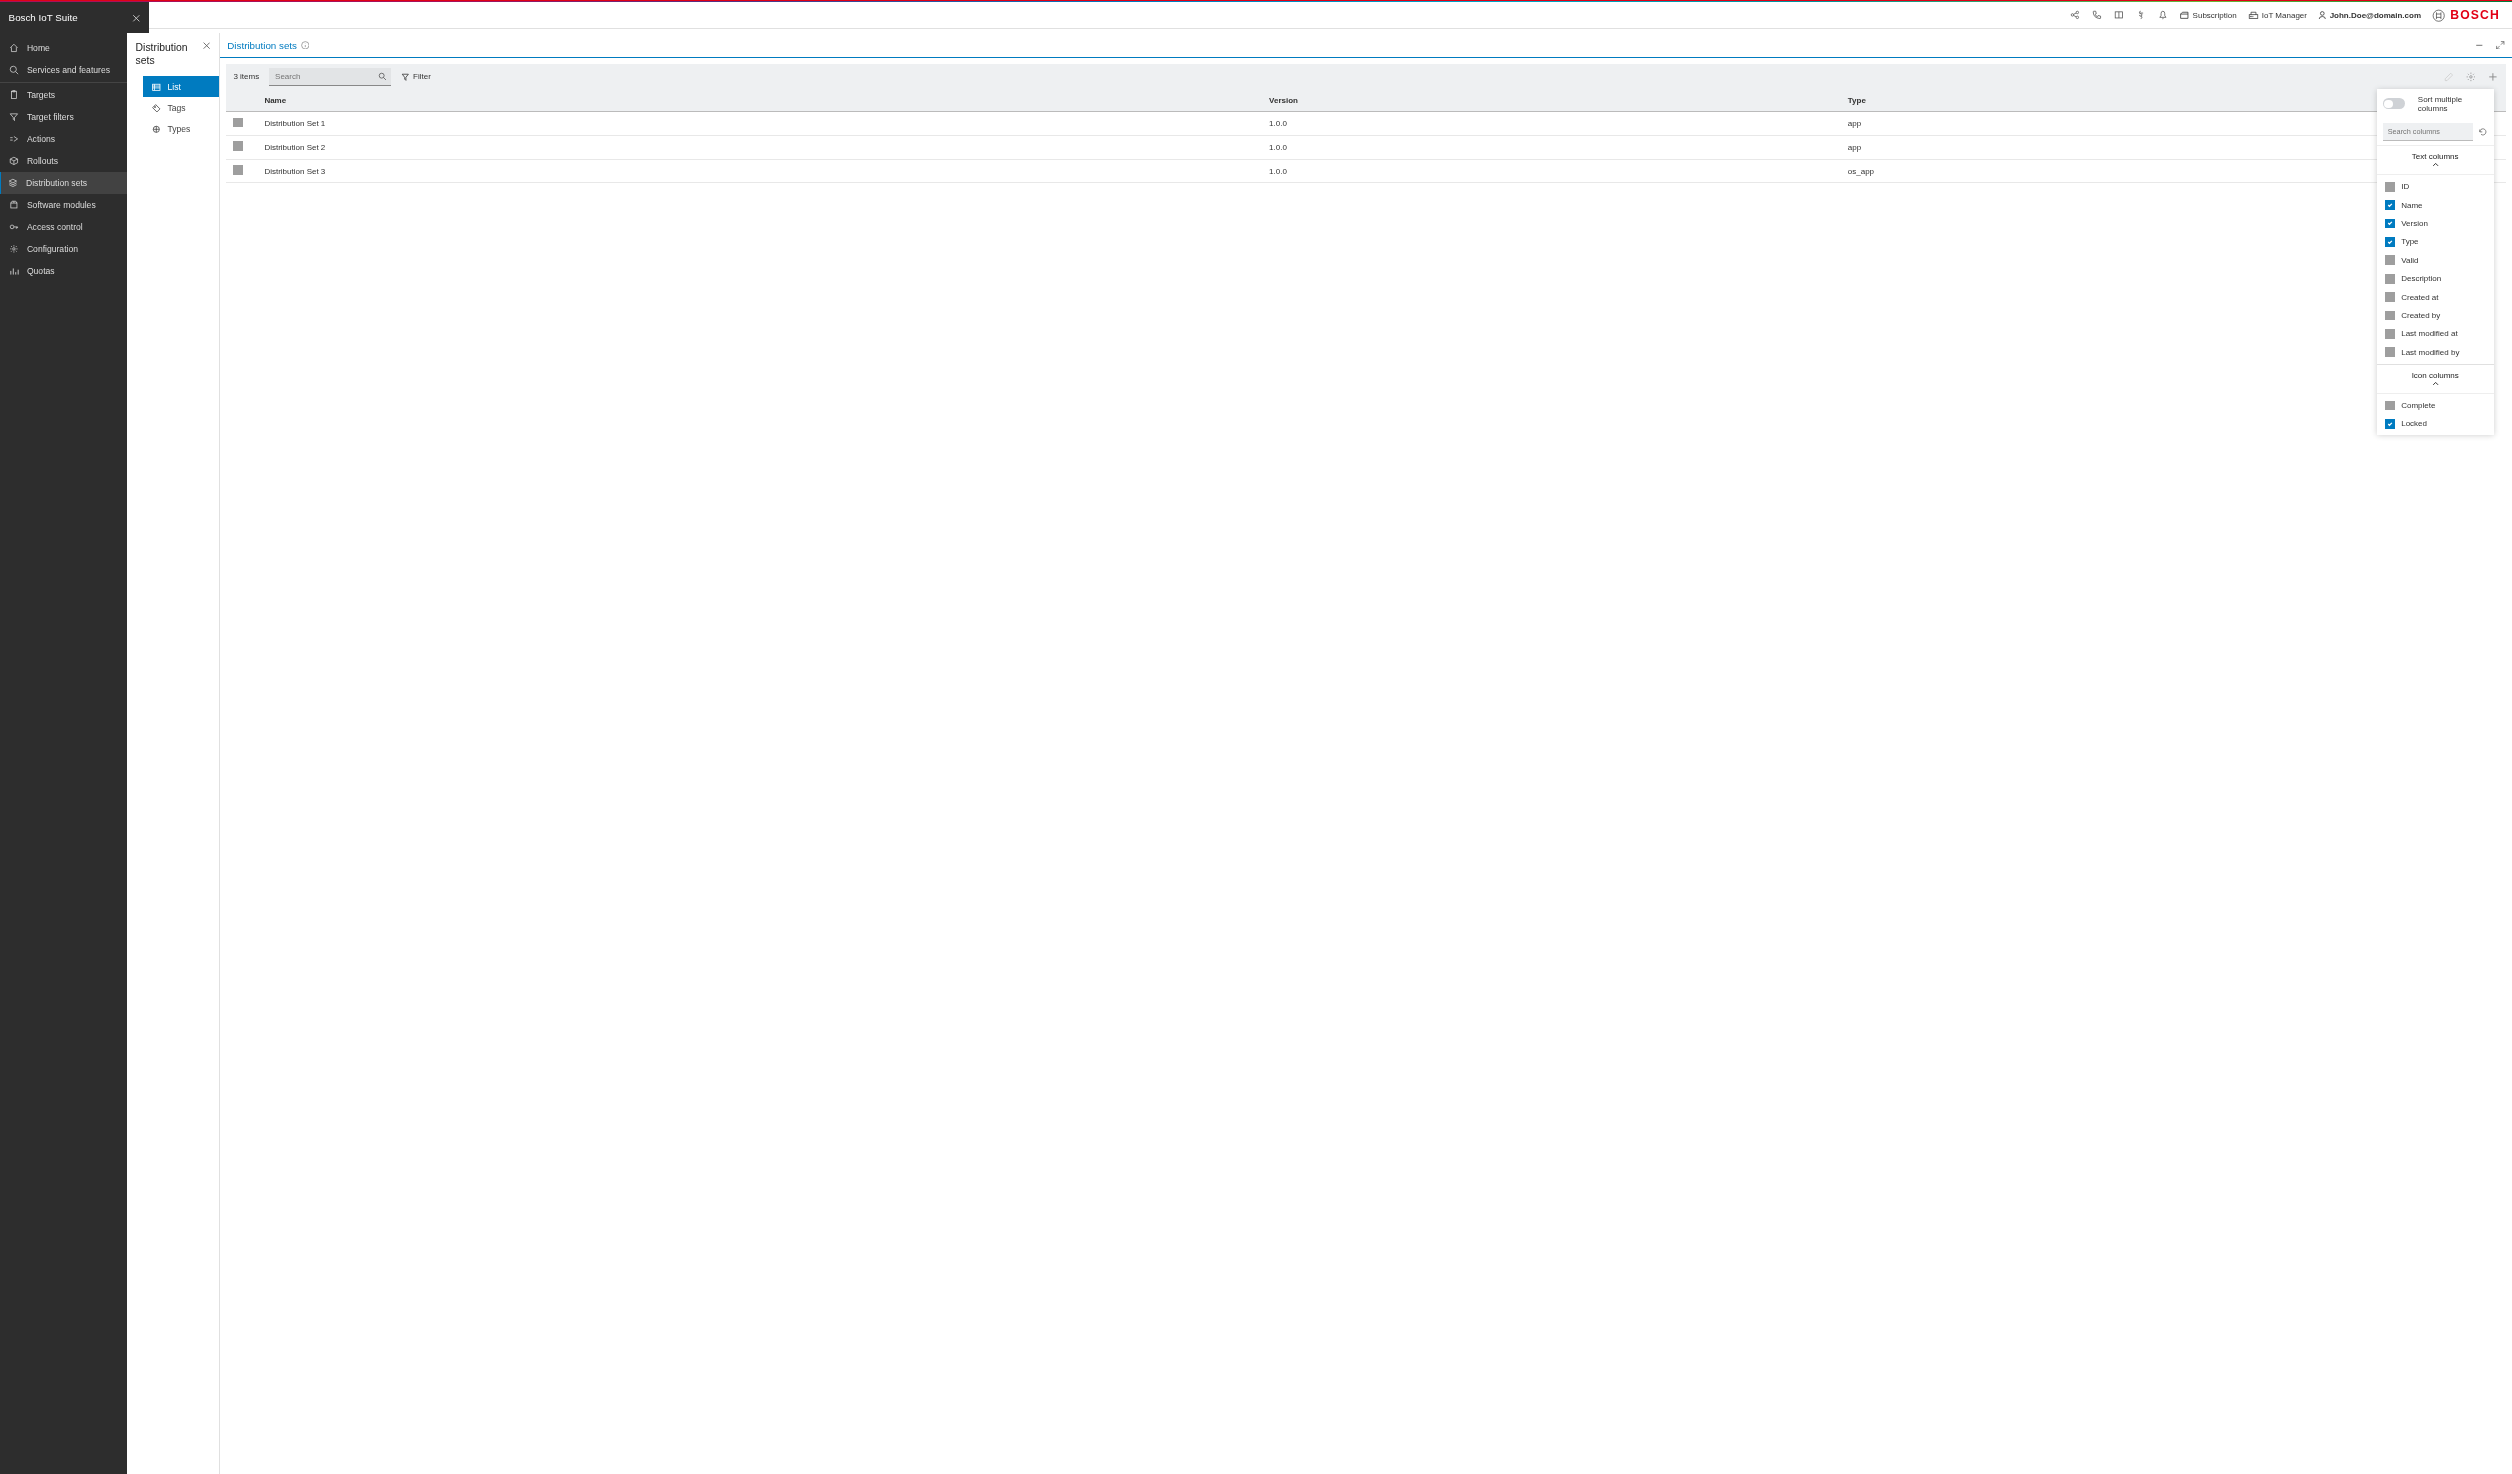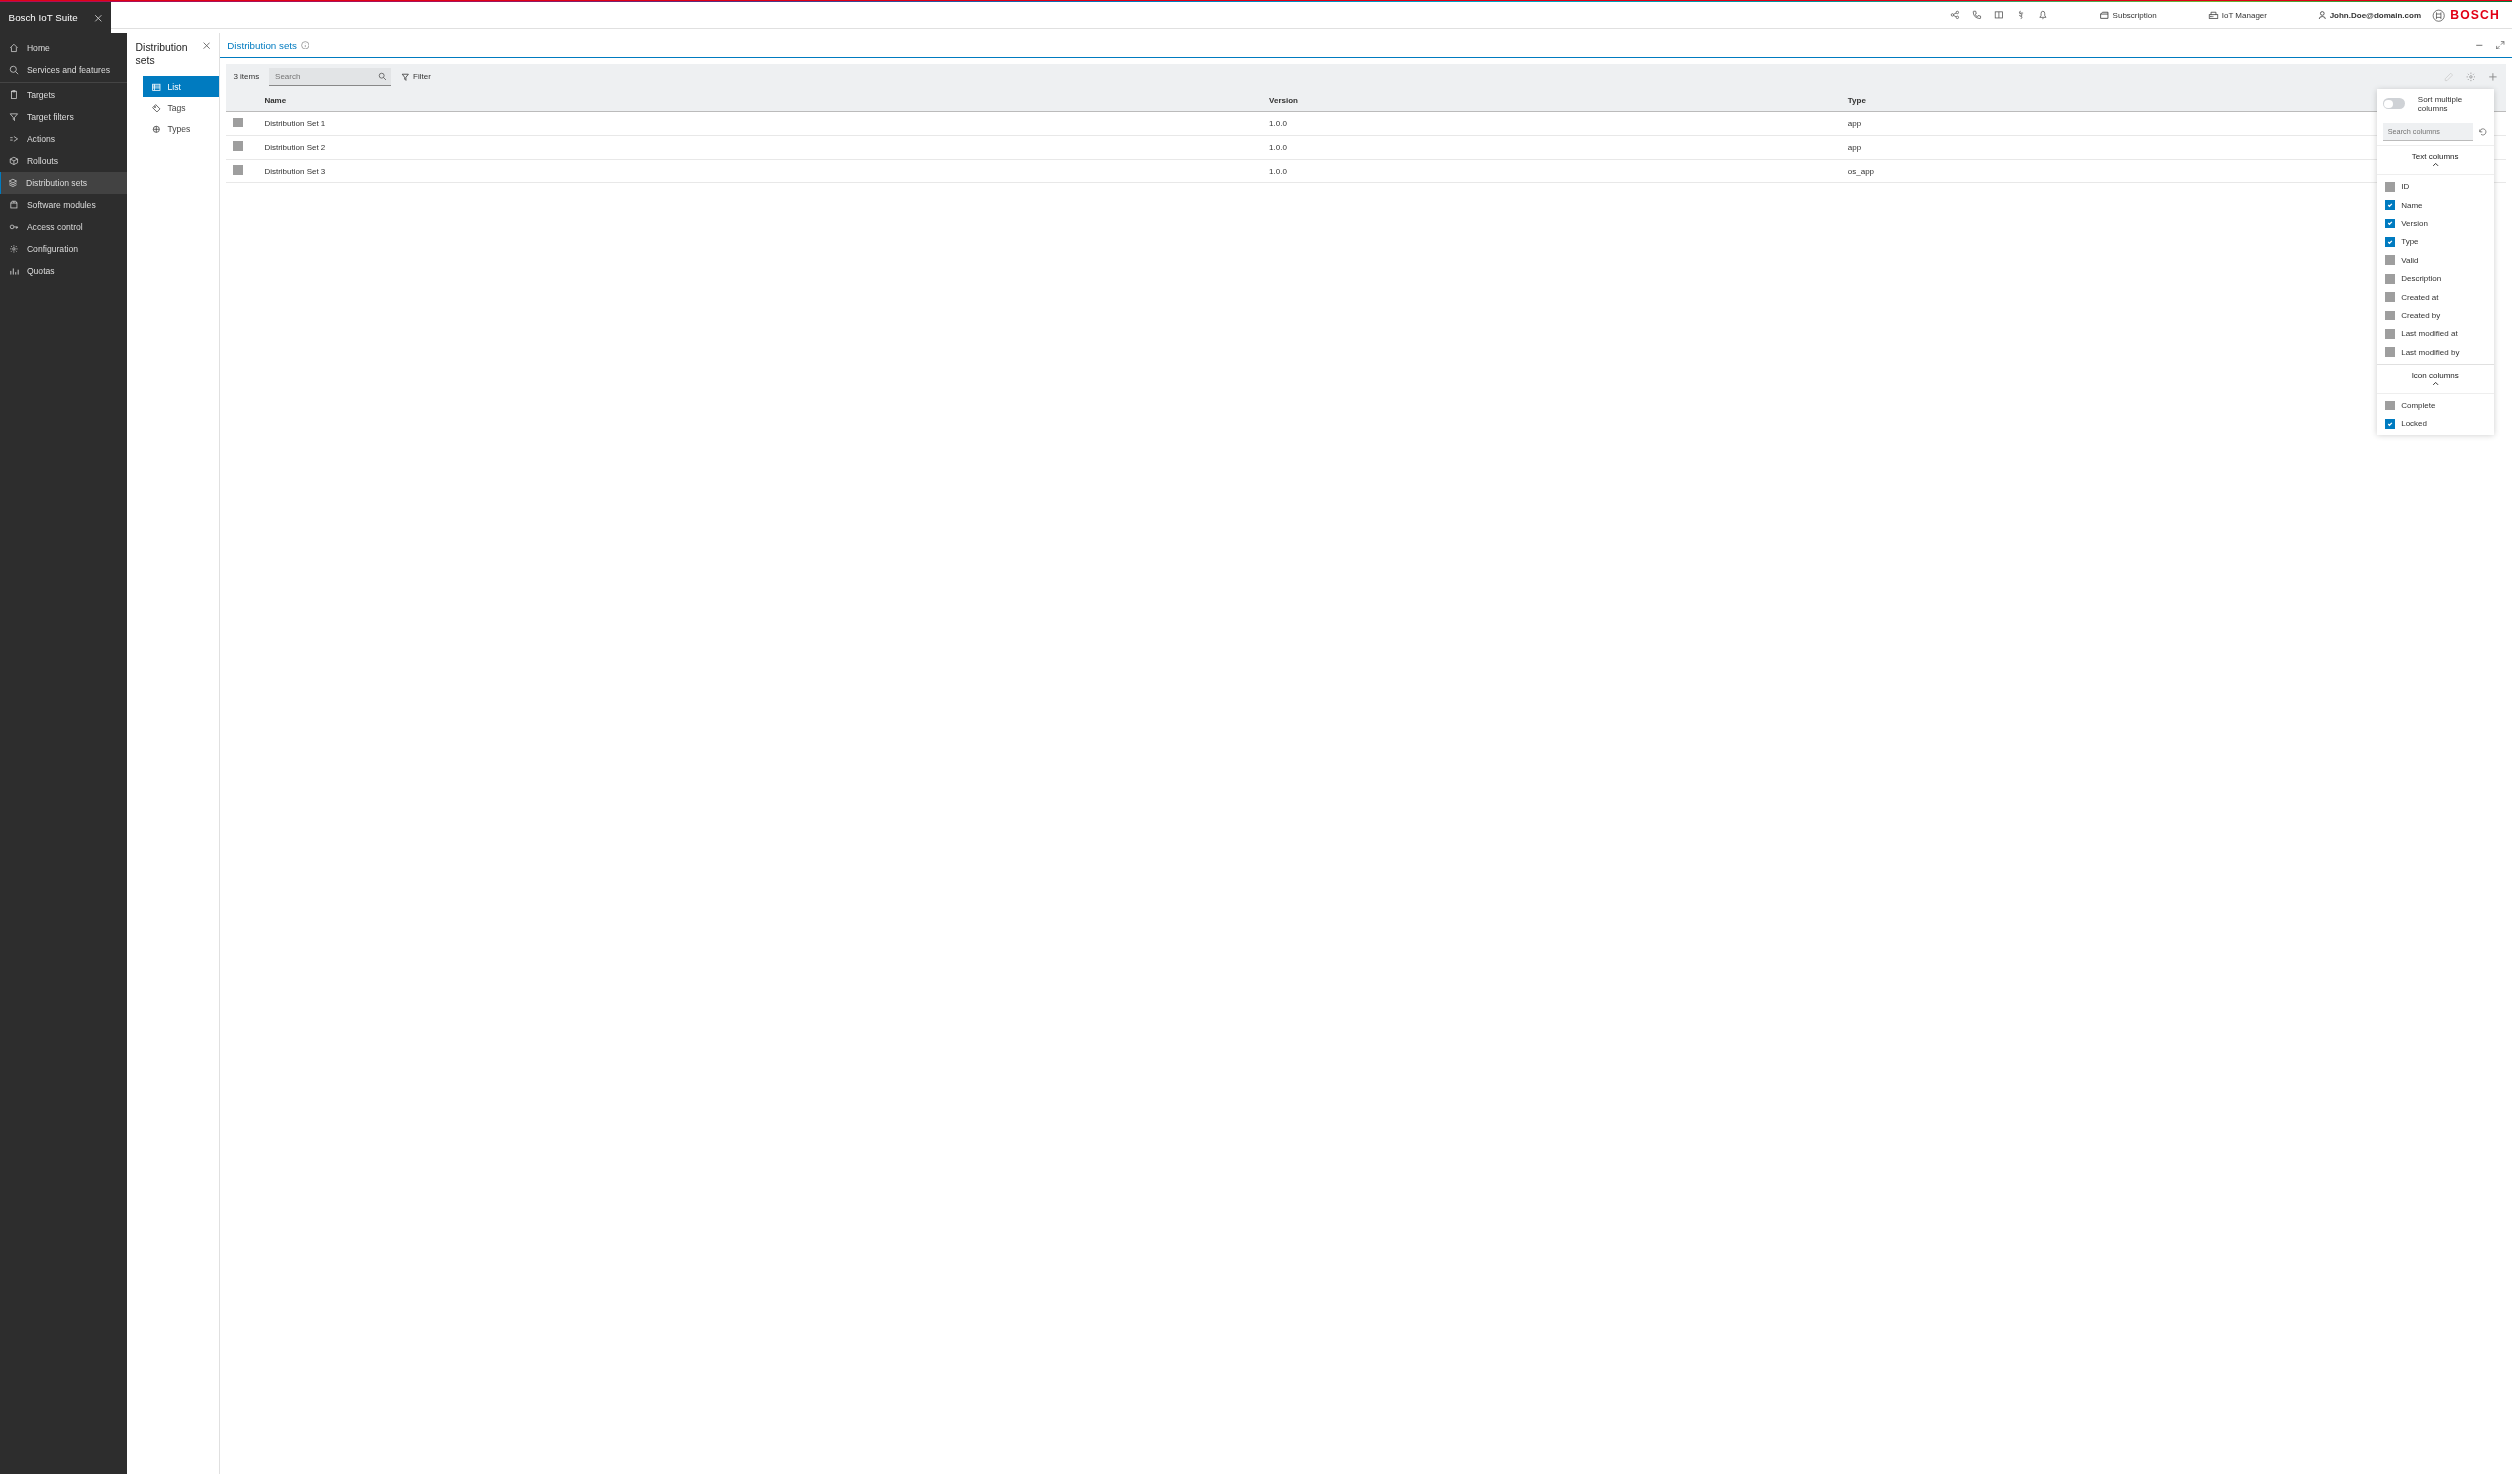--- a/index.html
+++ b/index.html
@@ -4,21 +4,21 @@
 <style>
 * { box-sizing: border-box; margin: 0; padding: 0; }
 body { font-family: -apple-system, BlinkMacSystemFont, "Segoe UI", Arial, sans-serif; font-size: 8.6px; color: #333; overflow: hidden; }
 
 .app { display: flex; flex-direction: column; height: 100vh; }
 
 .top-gradient { height: 2.4px; background: linear-gradient(to right, #a8115c 0%, #a8115c 18%, #5b2d82 28%, #0079c1 45%, #00a6c9 60%, #00919e 72%, #6fb536 88%, #007a3d 100%); border-top: 1.8px solid #e20015; }
 
 .topbar { height: 27px; background: #fff; border-bottom: 0.6px solid #e0e0e0; display: flex; justify-content: flex-end; align-items: center; padding: 0 12.2px; gap: 11px; position: relative; }
 .topbar .icon-btn { width: 11px; height: 11px; display: flex; align-items: center; justify-content: center; color: #555; cursor: pointer; }
-.topbar .link { display: flex; align-items: center; gap: 3.1px; color: #333; font-size: 8px; cursor: pointer; margin-left: 40px; }
+.topbar .link { display: flex; align-items: center; gap: 3.1px; color: #333; font-size: 8px; cursor: pointer; }
 .topbar .user { font-weight: 600; }
 .bosch-logo { display: flex; align-items: center; gap: 4.9px; }
 .bosch-text { font-weight: 700; font-size: 12.2px; letter-spacing: 1.1px; color: #e20015; }
 .bosch-ring { width: 13.4px; height: 13.4px; }
 
 .main { flex: 1; display: flex; overflow: hidden; }
 
 .sidebar { width: 127px; background: #2d2d2d; color: #ddd; display: flex; flex-direction: column; position: relative; }
 .sidebar-title { font-size: 9.8px; font-weight: 400; color: #fff; }
 .sidebar-close { color: #ccc; cursor: pointer; }
@@ -81,21 +81,21 @@
 
 svg { display: block; }
 </style>
 </head>
 <body>
 
 <div class="app">
   <div class="top-gradient"></div>
 
   <div style="display:flex; height:31px;">
-    <div style="width:111px; background:#2d2d2d; display:flex; align-items:center; justify-content:space-between; padding:0 8.6px;">
+    <div style="width:149px; background:#2d2d2d; display:flex; align-items:center; justify-content:space-between; padding:0 8.6px;">
       <span class="sidebar-title">Bosch IoT Suite</span>
       <span class="sidebar-close">
         <svg width="8.6" height="8.6" viewBox="0 0 14 14" stroke="currentColor" stroke-width="1.5" fill="none">
             <path d="M2 2 L12 12 M12 2 L2 12"></path>
           </svg>
       </span>
     </div>
     <div class="topbar" style="flex:1;">
       <span class="icon-btn">
         <svg width="9.8" height="9.8" viewBox="0 0 16 16" fill="none" stroke="currentColor" stroke-width="1.3">

